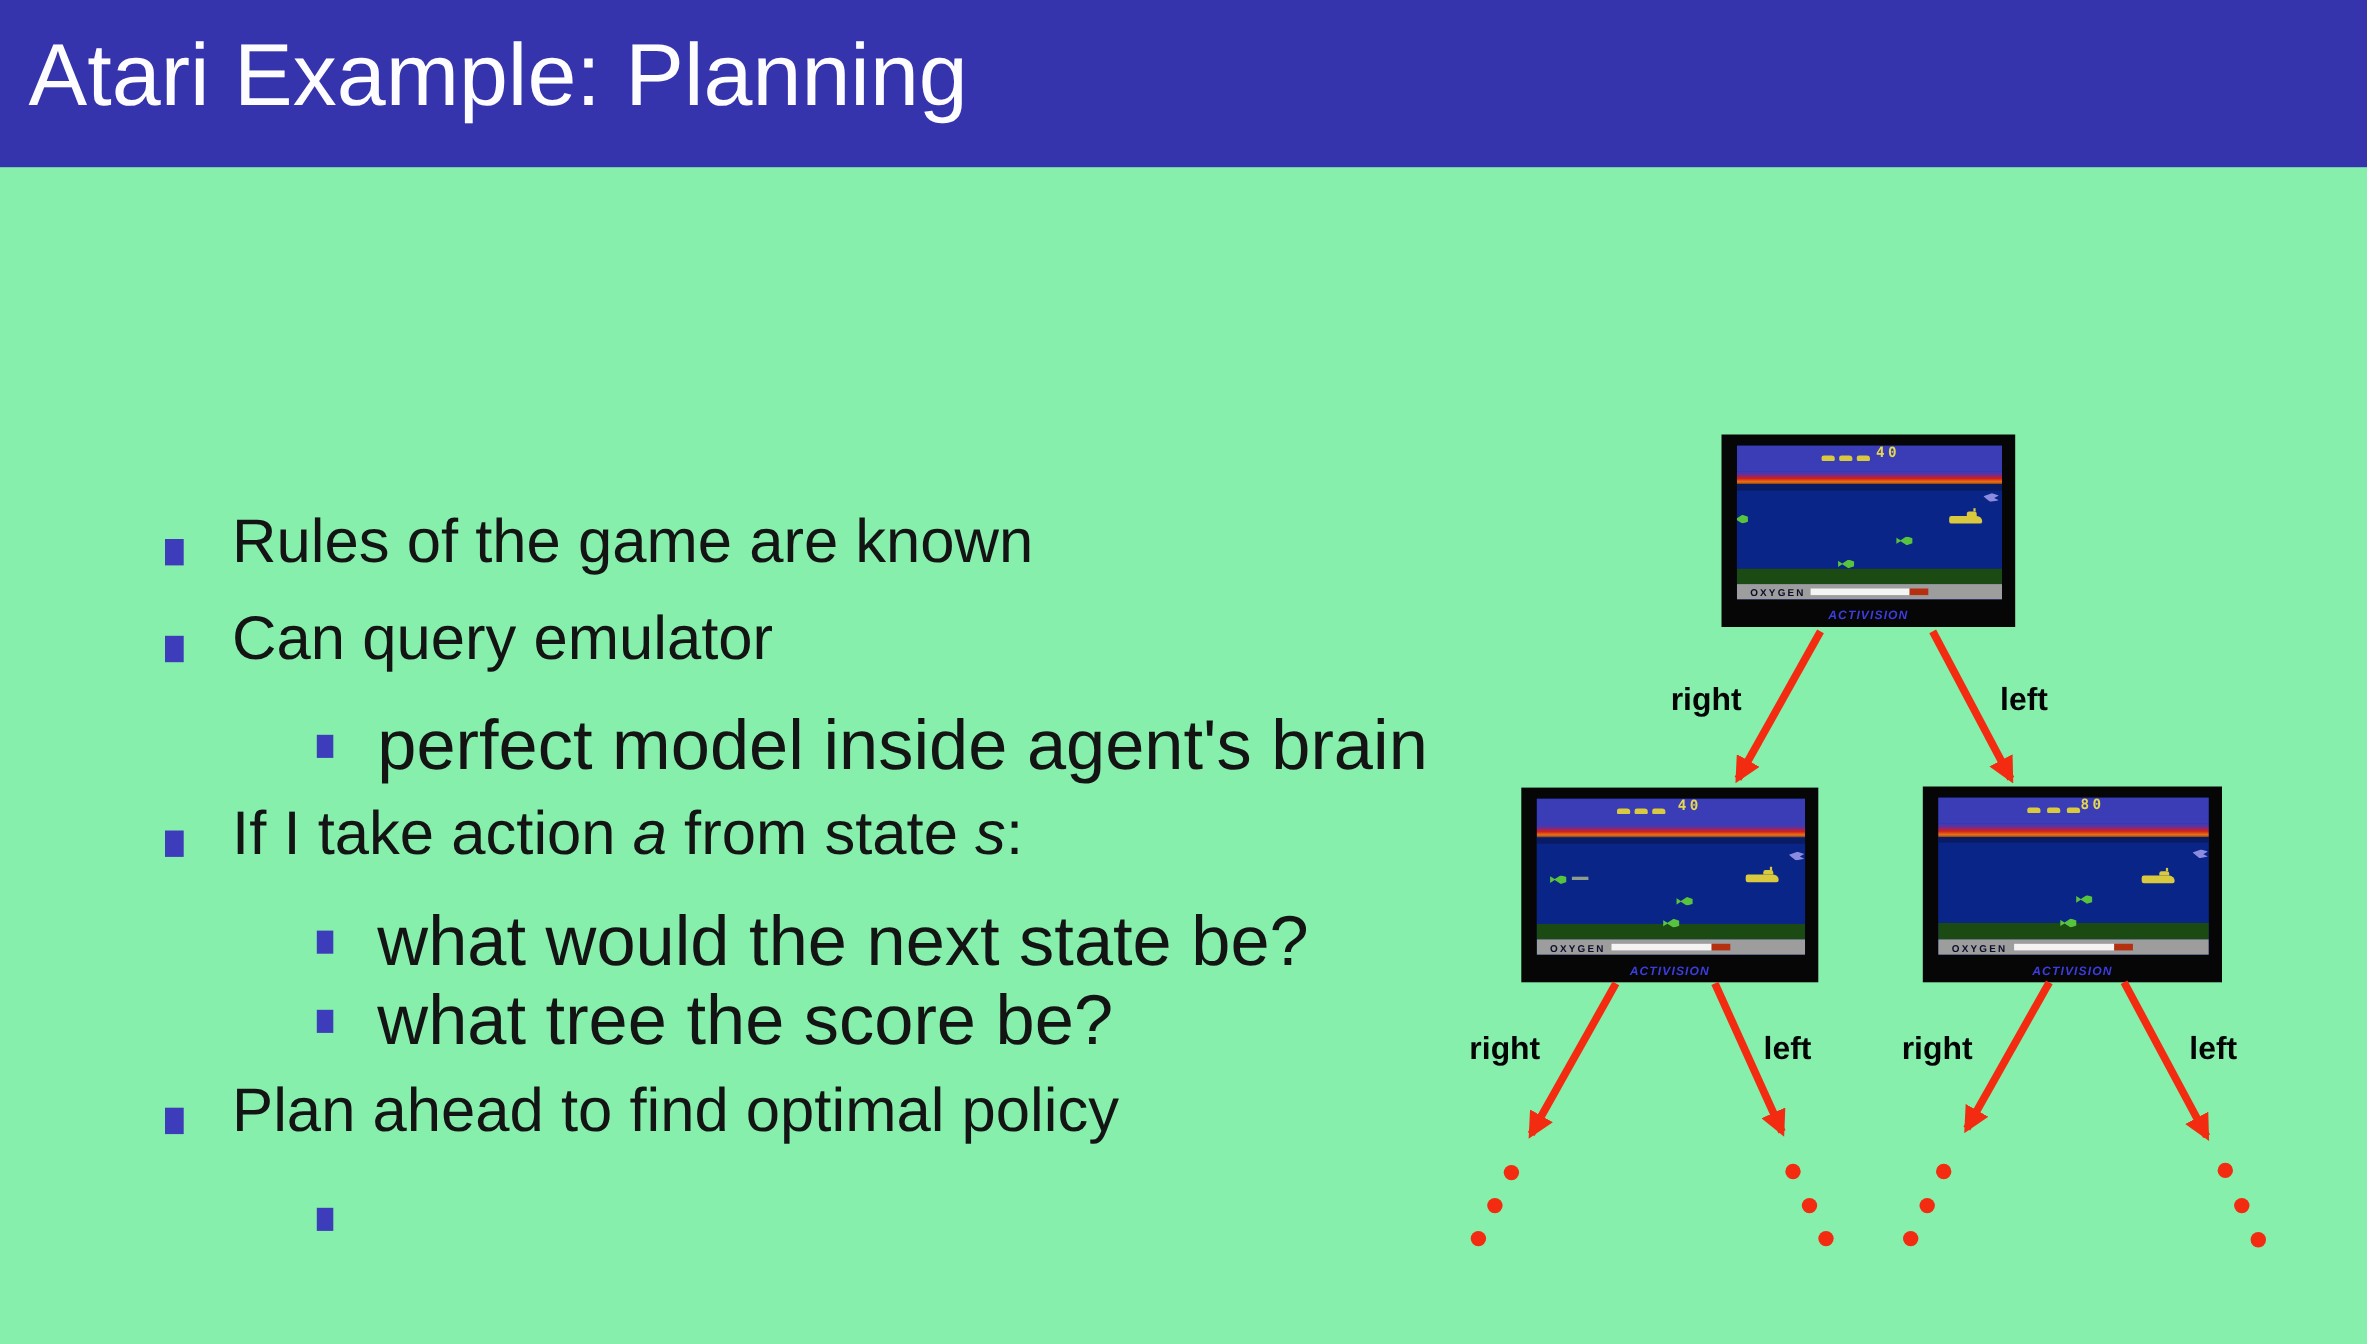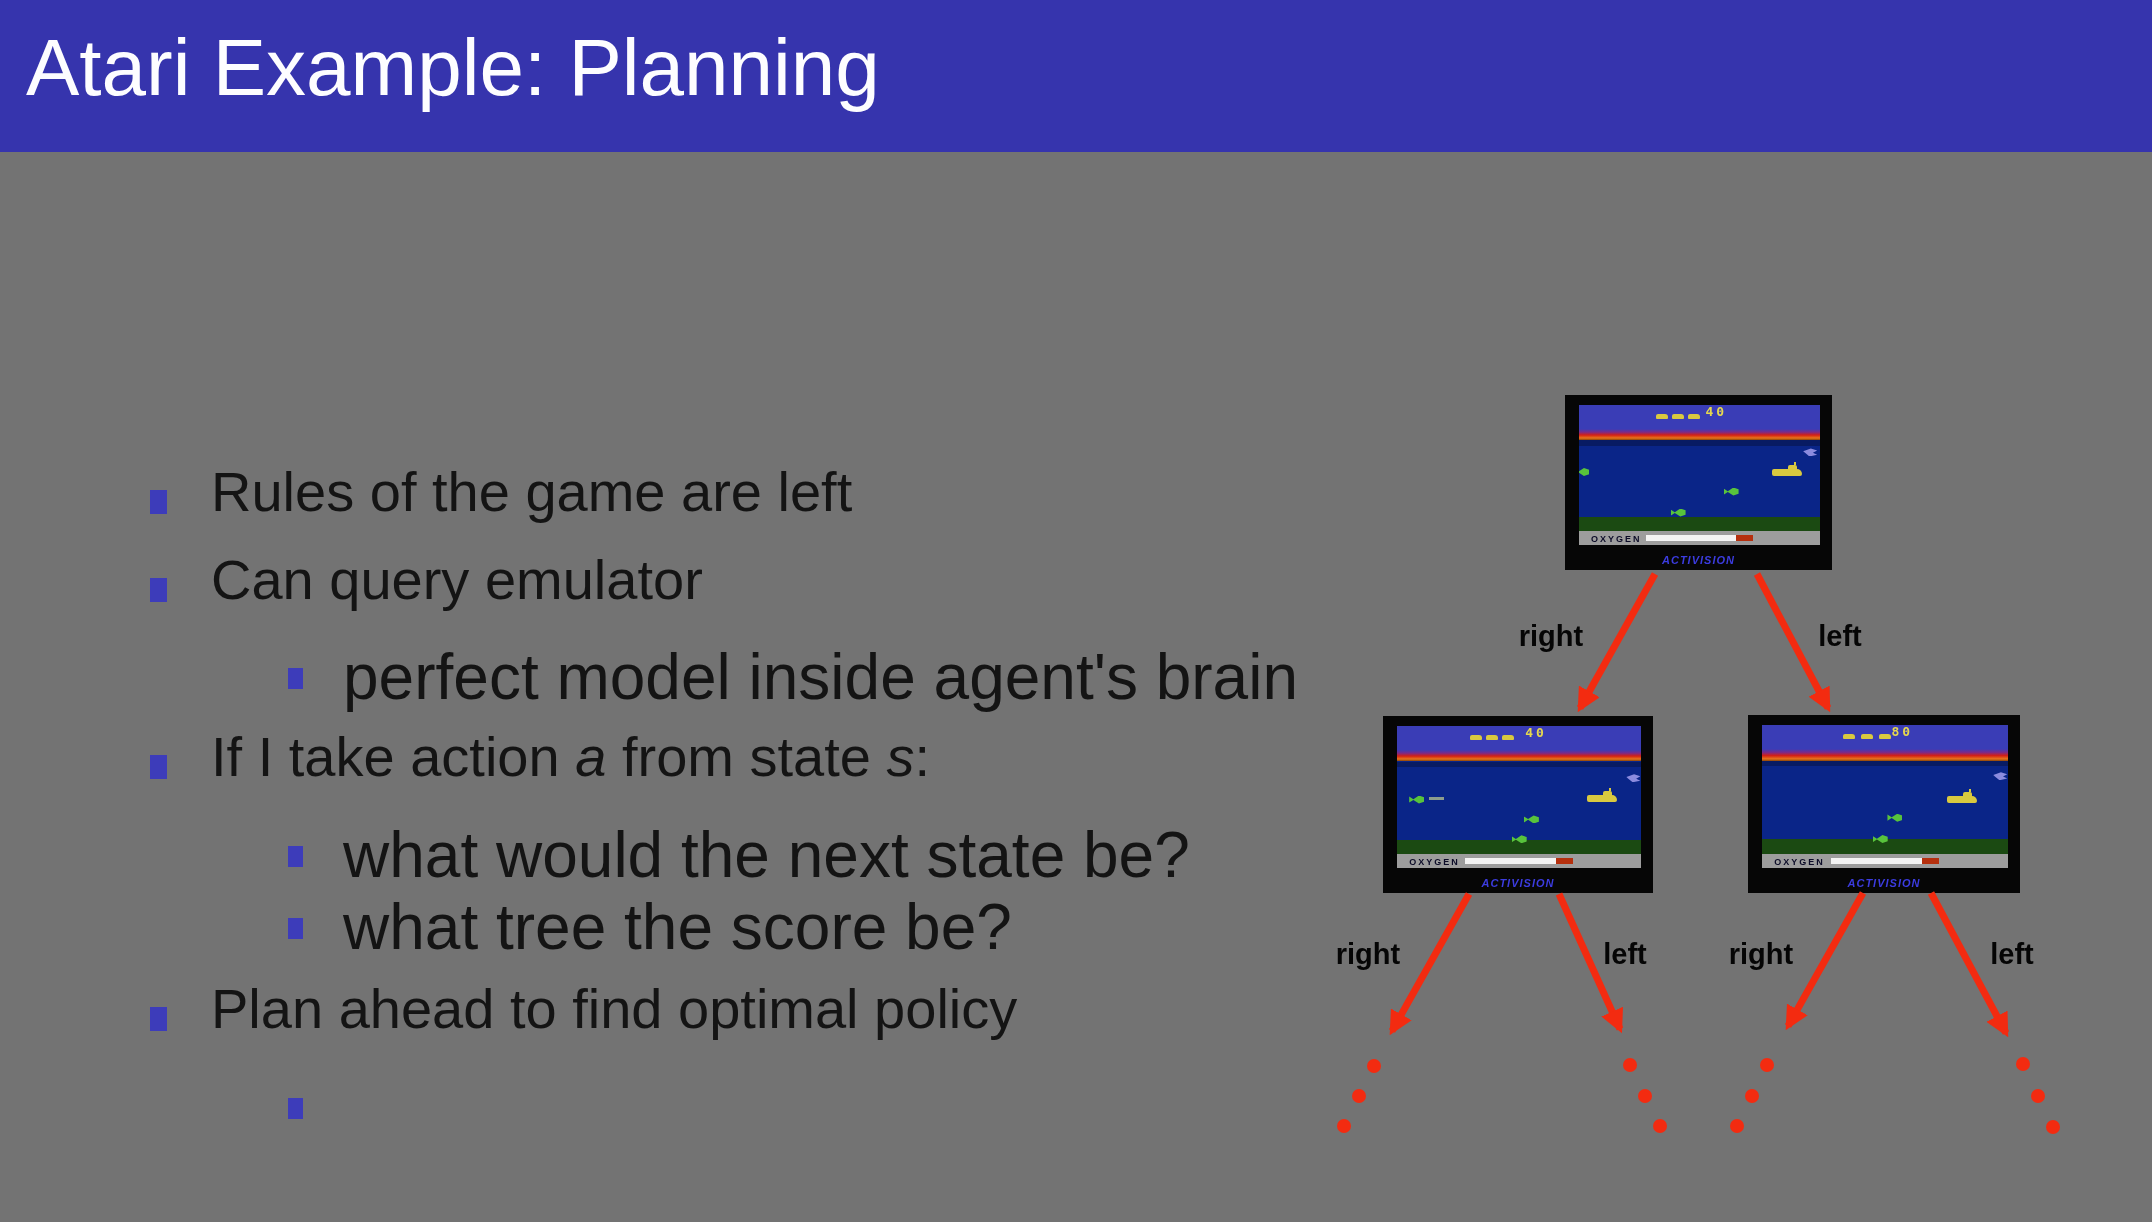--- a/index.html
+++ b/index.html
@@ -1,17 +1,17 @@
 <!DOCTYPE html>
 <html><head>
 <meta charset="utf-8">
 <style>
   html,body{margin:0;padding:0;background:#e9e9ee;}
   .canvas{
-    position:relative;width:2152px;height:1222px;background:#737373;overflow:hidden;
+    position:relative;width:2152px;height:1222px;background:#86efac;overflow:hidden;
     font-family:"Liberation Sans",sans-serif;
   }
   
   .header{position:absolute;left:0;top:0;width:2152px;height:152px;background:#3634ad;}
   .title{position:absolute;left:26px;top:22px;font-size:80px;font-weight:400;color:#fdfdff;letter-spacing:0px;white-space:nowrap;}
   
   .bline{position:absolute;display:flex;align-items:flex-start;color:#141414;white-space:nowrap;}
   .bline .sq{flex:none;background:#3d3cba;}
   .l1{left:150px;font-size:56px;line-height:1.15;}
   .l1 .sq{width:17px;height:24px;margin:30px 44px 0 0;}
@@ -55,21 +55,21 @@
 <body>
 
 <div class="canvas">
 
   <div class="header">
     <div class="title">Atari Example: Planning</div>
   </div>
 
   <div class="bline l1" style="top:460px">
     <span class="sq"></span>
-    <span>Rules of the game are left</span>
+    <span>Rules of the game are known</span>
   </div>
   <div class="bline l1" style="top:548px">
     <span class="sq"></span>
     <span>Can query emulator</span>
   </div>
   <div class="bline l2" style="top:641px">
     <span class="sq"></span>
     <span>perfect model inside agent's brain</span>
   </div>
   <div class="bline l1" style="top:725px">

